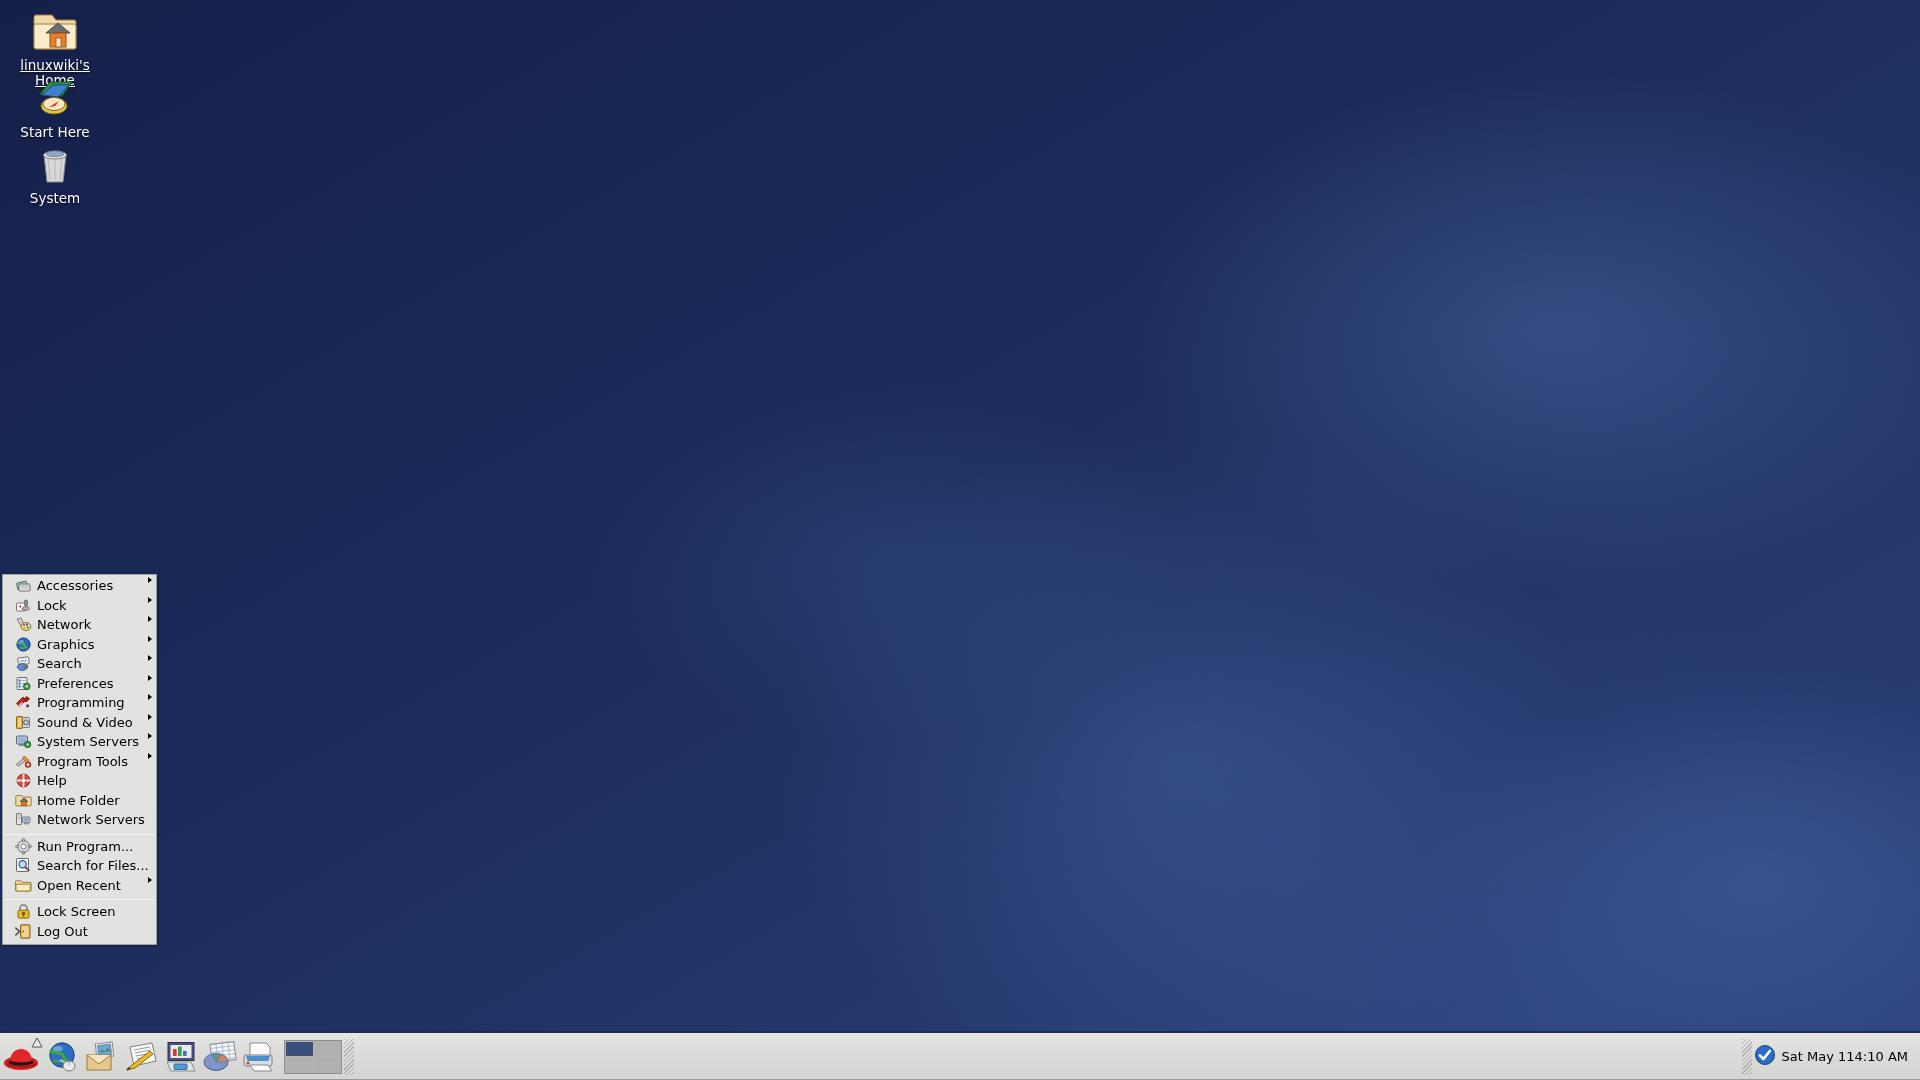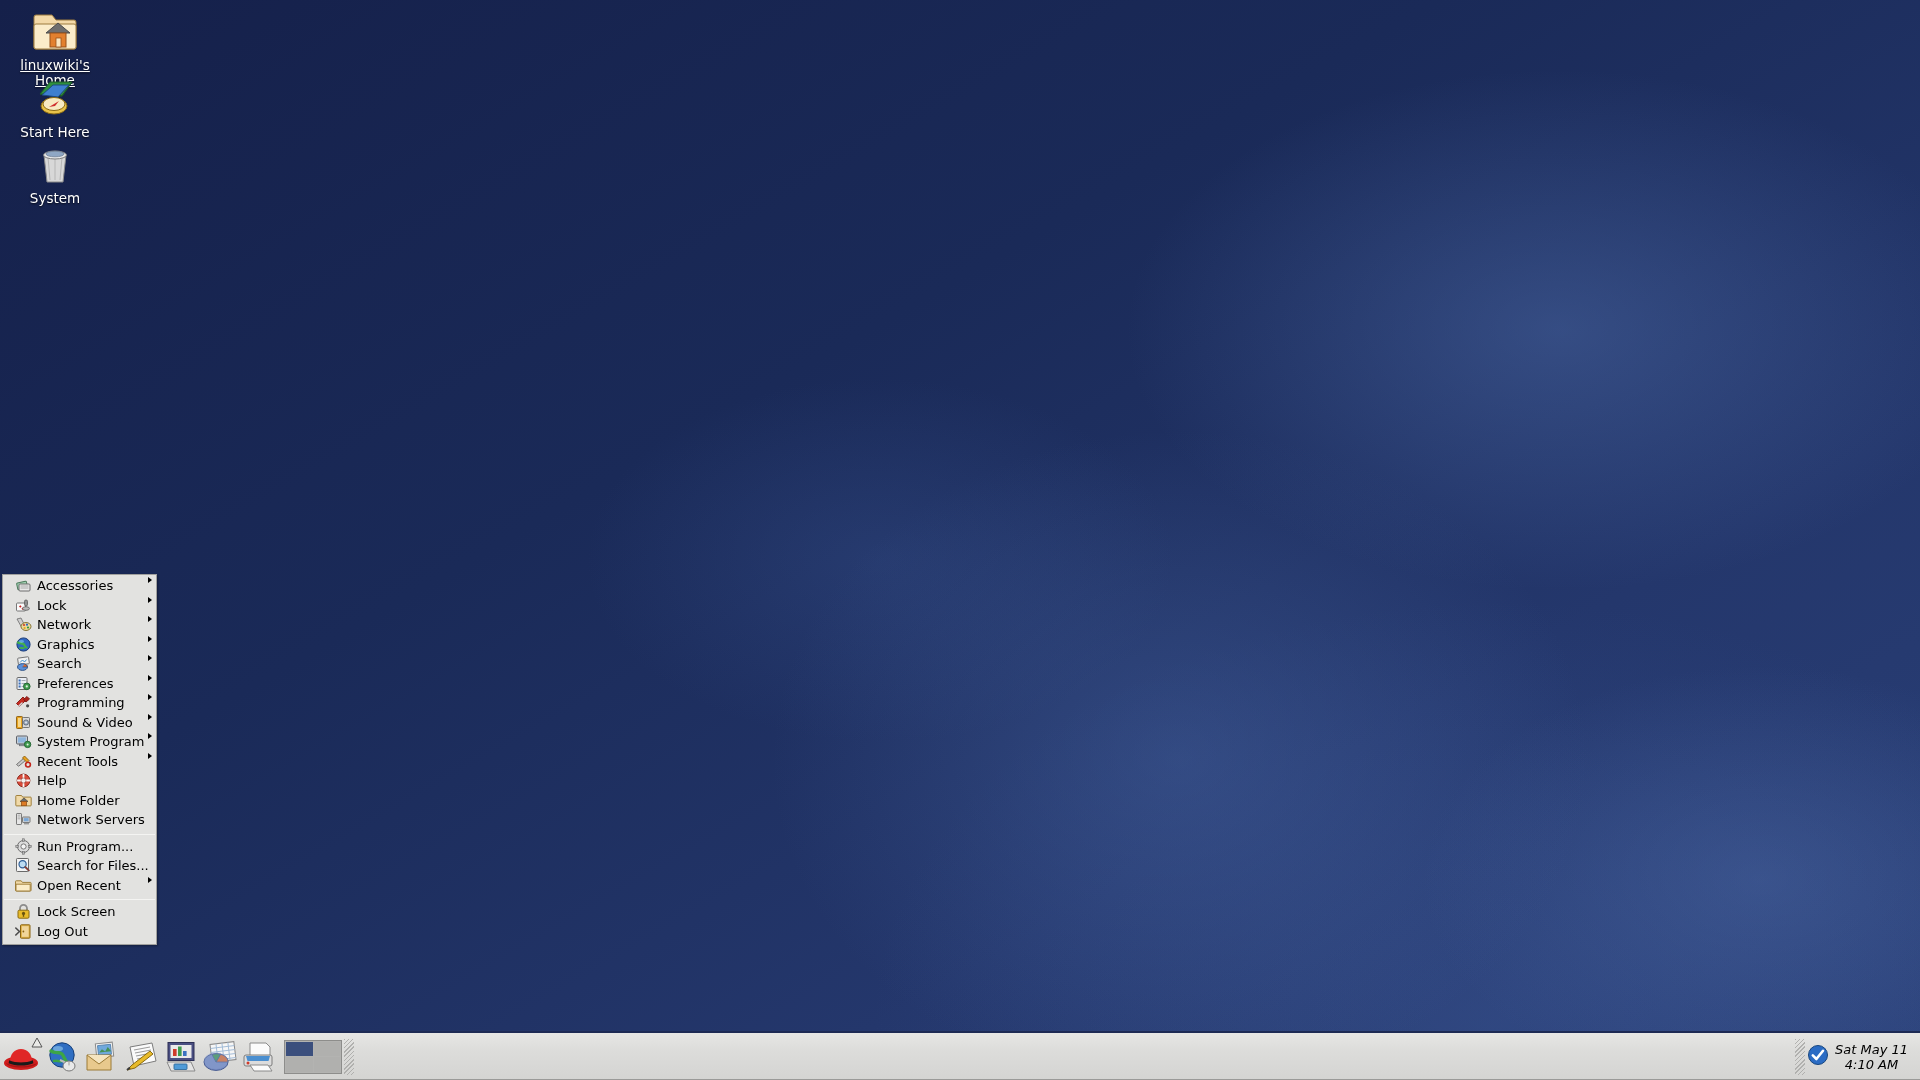--- a/index.html
+++ b/index.html
@@ -64,21 +64,21 @@
     padding:1px; cursor:pointer;
   }
   .pager .ws { background:#b0b0ae; }
   .pager .ws.active { background:#3b4f7d; }
 
   .panel-right { margin-left:auto; display:flex; align-items:center; height:100%; padding-right:8px; }
   .clock {
     display:flex; align-items:center; gap:6px; font-size:13px; color:#000; line-height:15px;
     text-align:center; cursor:pointer; padding-right:4px;
   }
-  .clock .lines { display:flex; flex-direction:column;font-style:italic; }
+  .clock .lines { display:flex; flex-direction:row; }
 
   
   #appmenu {
     position:absolute;
     left:2px; top:574px; width:155px;
     background:#e2e2e0;
     border:1px solid #a0a09e;
     box-shadow:1px 1px 2px rgba(0,0,0,.35);
     padding:2px 0 2px 0;
     font-size:13px; color:#000;
@@ -253,33 +253,33 @@
     <div class="mi">
       <span class="mi-icon">
         <svg width="17" height="17" viewBox="0 0 17 17">
           <rect x="1.5" y="3" width="11" height="8" rx="1" fill="#c9ced6" stroke="#5e636b" stroke-width="1"></rect>
           <rect x="3" y="4.4" width="8" height="5.2" fill="#8fb6dd"></rect>
           <rect x="4.5" y="11.2" width="5" height="1.6" fill="#9aa0a8" stroke="#5e636b" stroke-width="0.6"></rect>
           <circle cx="12.6" cy="11.4" r="3.2" fill="#3f9b4e" stroke="#206030" stroke-width="0.9"></circle>
           <circle cx="12.6" cy="11.4" r="1" fill="#e2f2e4"></circle>
         </svg>
       </span>
-      <span class="mi-label">System Program</span>
+      <span class="mi-label">System Servers</span>
       <span class="arrow"></span>
     </div>
 
     <div class="mi">
       <span class="mi-icon">
         <svg width="17" height="17" viewBox="0 0 17 17">
           <path d="M1.5 11.5 L9 5 l2 2 l-7.3 6.2z" fill="#c8c8c8" stroke="#6a6a6a" stroke-width="0.9"></path>
           <path d="M9.5 3 l4.5 4.5 -2 2 -4.5 -4.5z" fill="#e8a21e" stroke="#8a5c0d" stroke-width="0.9"></path>
           <circle cx="13" cy="11.6" r="2.4" fill="none" stroke="#c2261c" stroke-width="1.6"></circle>
         </svg>
       </span>
-      <span class="mi-label">Recent Tools</span>
+      <span class="mi-label">Program Tools</span>
       <span class="arrow"></span>
     </div>
 
     <div class="mi">
       <span class="mi-icon">
         <svg width="17" height="17" viewBox="0 0 17 17">
           <circle cx="8.5" cy="8.5" r="6.4" fill="#d94b3a" stroke="#8e2b1f" stroke-width="1"></circle>
           <circle cx="8.5" cy="8.5" r="2.7" fill="#f2f2f2" stroke="#8e2b1f" stroke-width="0.8"></circle>
           <path d="M8.5 2.1v3.7M8.5 11.2v3.7M2.1 8.5h3.7M11.2 8.5h3.7" stroke="#f7f7f7" stroke-width="1.8"></path>
         </svg>

